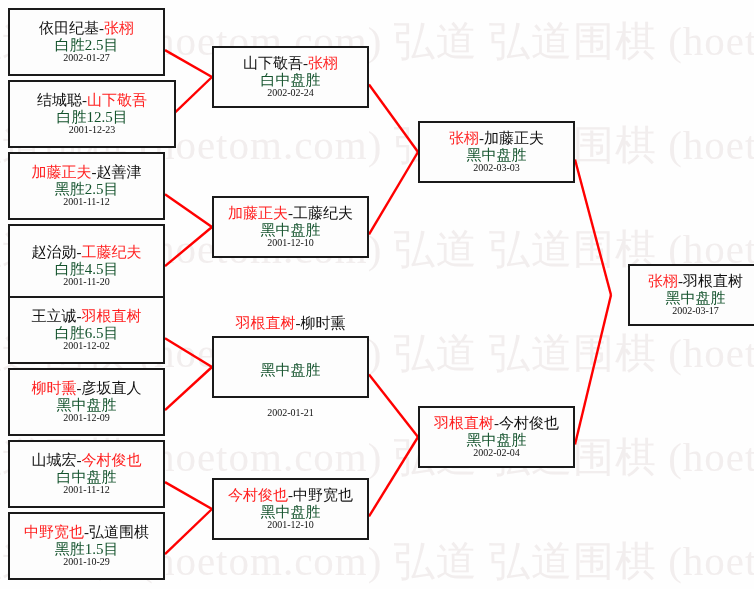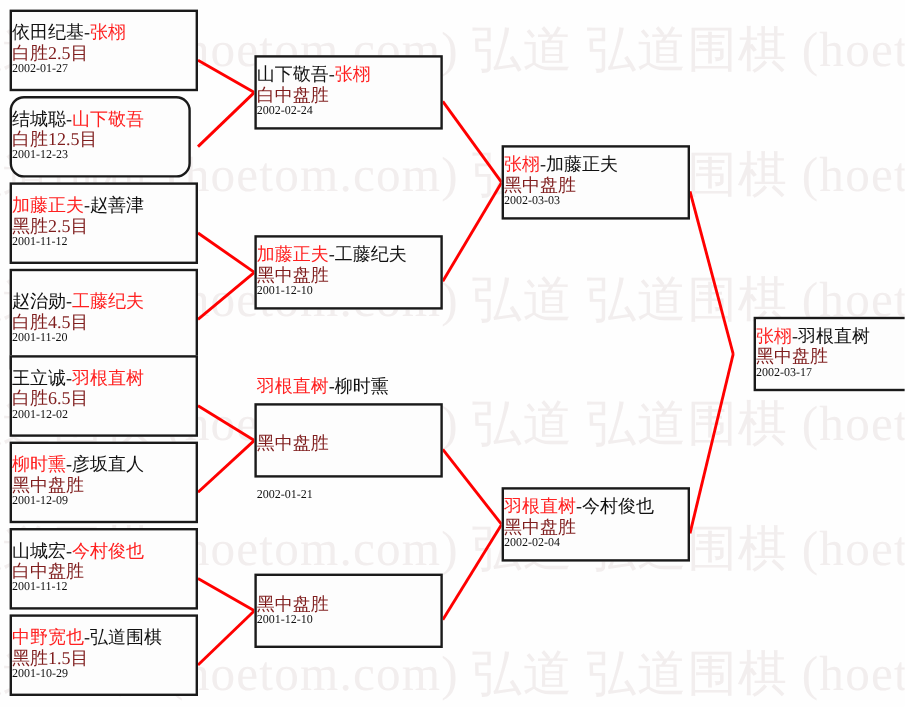--- a/index.html
+++ b/index.html
@@ -39,36 +39,37 @@
     z-index: 1;
     pointer-events: none;
   }
   
   .match-box {
     position: absolute;
     box-sizing: border-box;
     background: #fdfdfd;
     border: 2px solid #1a1a1a;
     z-index: 2;
+    text-align: center;
     display: flex;
     flex-direction: column;
     justify-content: center;
     line-height: 1.08;
   }
   .mb-players {
     font-size: 15px;
     color: #111111;
     white-space: nowrap;
   }
   .mb-players .winner { color: #ff2020; }
   .mb-players .loser  { color: #111111; }
   .mb-players .dash   { color: #111111; }
   .mb-result {
     font-size: 15px;
-    color: #7f1d1d;
+    color: #14532d;
     white-space: nowrap;
   }
   .mb-date {
     font-size: 10px;
     color: #111111;
     font-family: "Liberation Serif", "DejaVu Serif", serif;
     white-space: nowrap;
   }
 </style>
 </head>
@@ -101,21 +102,21 @@
       <line x1="575" y1="159.44" x2="611" y2="295" stroke="#ff0000" stroke-width="2.4"></line>
       <line x1="575" y1="444.44" x2="611" y2="295" stroke="#ff0000" stroke-width="2.4"></line>
     </svg>
 
   <div id="boxes-layer">
       <div class="match-box" style="left: 8px; top: 8px; width: 157px; height: 68px; border-color: rgb(26, 26, 26);">
         <div class="mb-players"><span class="loser">依田纪基</span><span class="dash">-</span><span class="winner" style="color: rgb(255, 32, 32);">张栩</span></div>
         <div class="mb-result">白胜2.5目</div>
         <div class="mb-date">2002-01-27</div>
       </div>
-      <div class="match-box" style="left: 8px; top: 80px; width: 151px; height: 68px; border-color: rgb(26, 26, 26); border-radius: 12px;">
+      <div class="match-box" style="left: 8px; top: 80px; width: 168px; height: 68px; border-color: rgb(26, 26, 26);">
         <div class="mb-players"><span class="loser">结城聪</span><span class="dash">-</span><span class="winner" style="color: rgb(255, 32, 32);">山下敬吾</span></div>
         <div class="mb-result">白胜12.5目</div>
         <div class="mb-date">2001-12-23</div>
       </div>
       <div class="match-box" style="left: 8px; top: 152px; width: 157px; height: 68px; border-color: rgb(26, 26, 26);">
         <div class="mb-players"><span class="winner" style="color: rgb(255, 32, 32);">加藤正夫</span><span class="dash">-</span><span class="loser">赵善津</span></div>
         <div class="mb-result">黑胜2.5目</div>
         <div class="mb-date">2001-11-12</div>
       </div>
       <div class="match-box" style="left: 8px; top: 224px; width: 157px; height: 84px; border-color: rgb(26, 26, 26);">
@@ -152,20 +153,21 @@
         <div class="mb-players"><span class="winner" style="color: rgb(255, 32, 32);">加藤正夫</span><span class="dash">-</span><span class="loser">工藤纪夫</span></div>
         <div class="mb-result">黑中盘胜</div>
         <div class="mb-date">2001-12-10</div>
       </div>
       <div class="match-box" style="left: 212px; top: 336px; width: 157px; height: 62px; border-color: rgb(26, 26, 26); gap: 30px;">
         <div class="mb-players"><span class="winner" style="color: rgb(255, 32, 32);">羽根直树</span><span class="dash">-</span><span class="loser">柳时熏</span></div>
         <div class="mb-result">黑中盘胜</div>
         <div class="mb-date">2002-01-21</div>
       </div>
       <div class="match-box" style="left: 212px; top: 478px; width: 157px; height: 62px; border-color: rgb(26, 26, 26);">
+        <div class="mb-players"><span class="winner" style="color: rgb(255, 32, 32);">今村俊也</span><span class="dash">-</span><span class="loser">中野宽也</span></div>
         <div class="mb-result">黑中盘胜</div>
         <div class="mb-date">2001-12-10</div>
       </div>
       <div class="match-box" style="left: 418px; top: 121px; width: 157px; height: 62px; border-color: rgb(26, 26, 26);">
         <div class="mb-players"><span class="winner" style="color: rgb(255, 32, 32);">张栩</span><span class="dash">-</span><span class="loser">加藤正夫</span></div>
         <div class="mb-result">黑中盘胜</div>
         <div class="mb-date">2002-03-03</div>
       </div>
       <div class="match-box" style="left: 418px; top: 406px; width: 157px; height: 62px; border-color: rgb(26, 26, 26);">
         <div class="mb-players"><span class="winner" style="color: rgb(255, 32, 32);">羽根直树</span><span class="dash">-</span><span class="loser">今村俊也</span></div>

